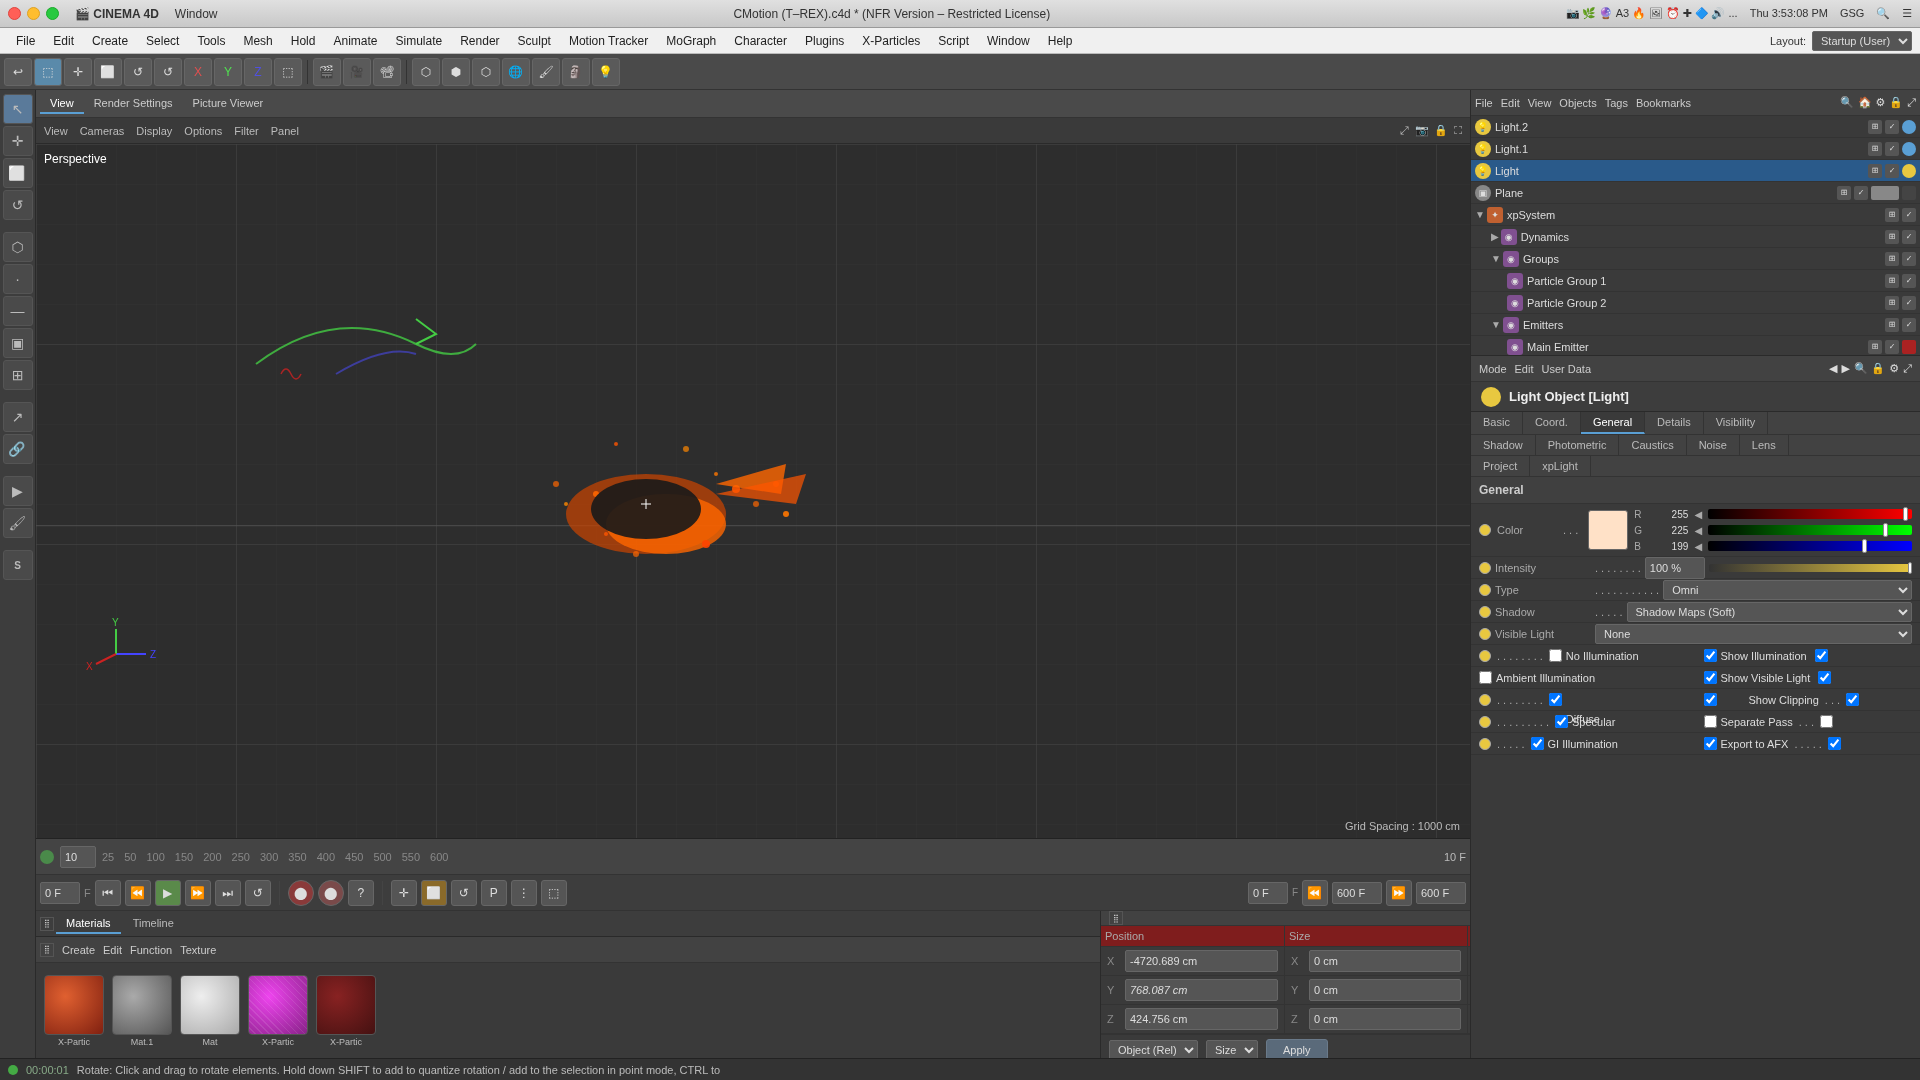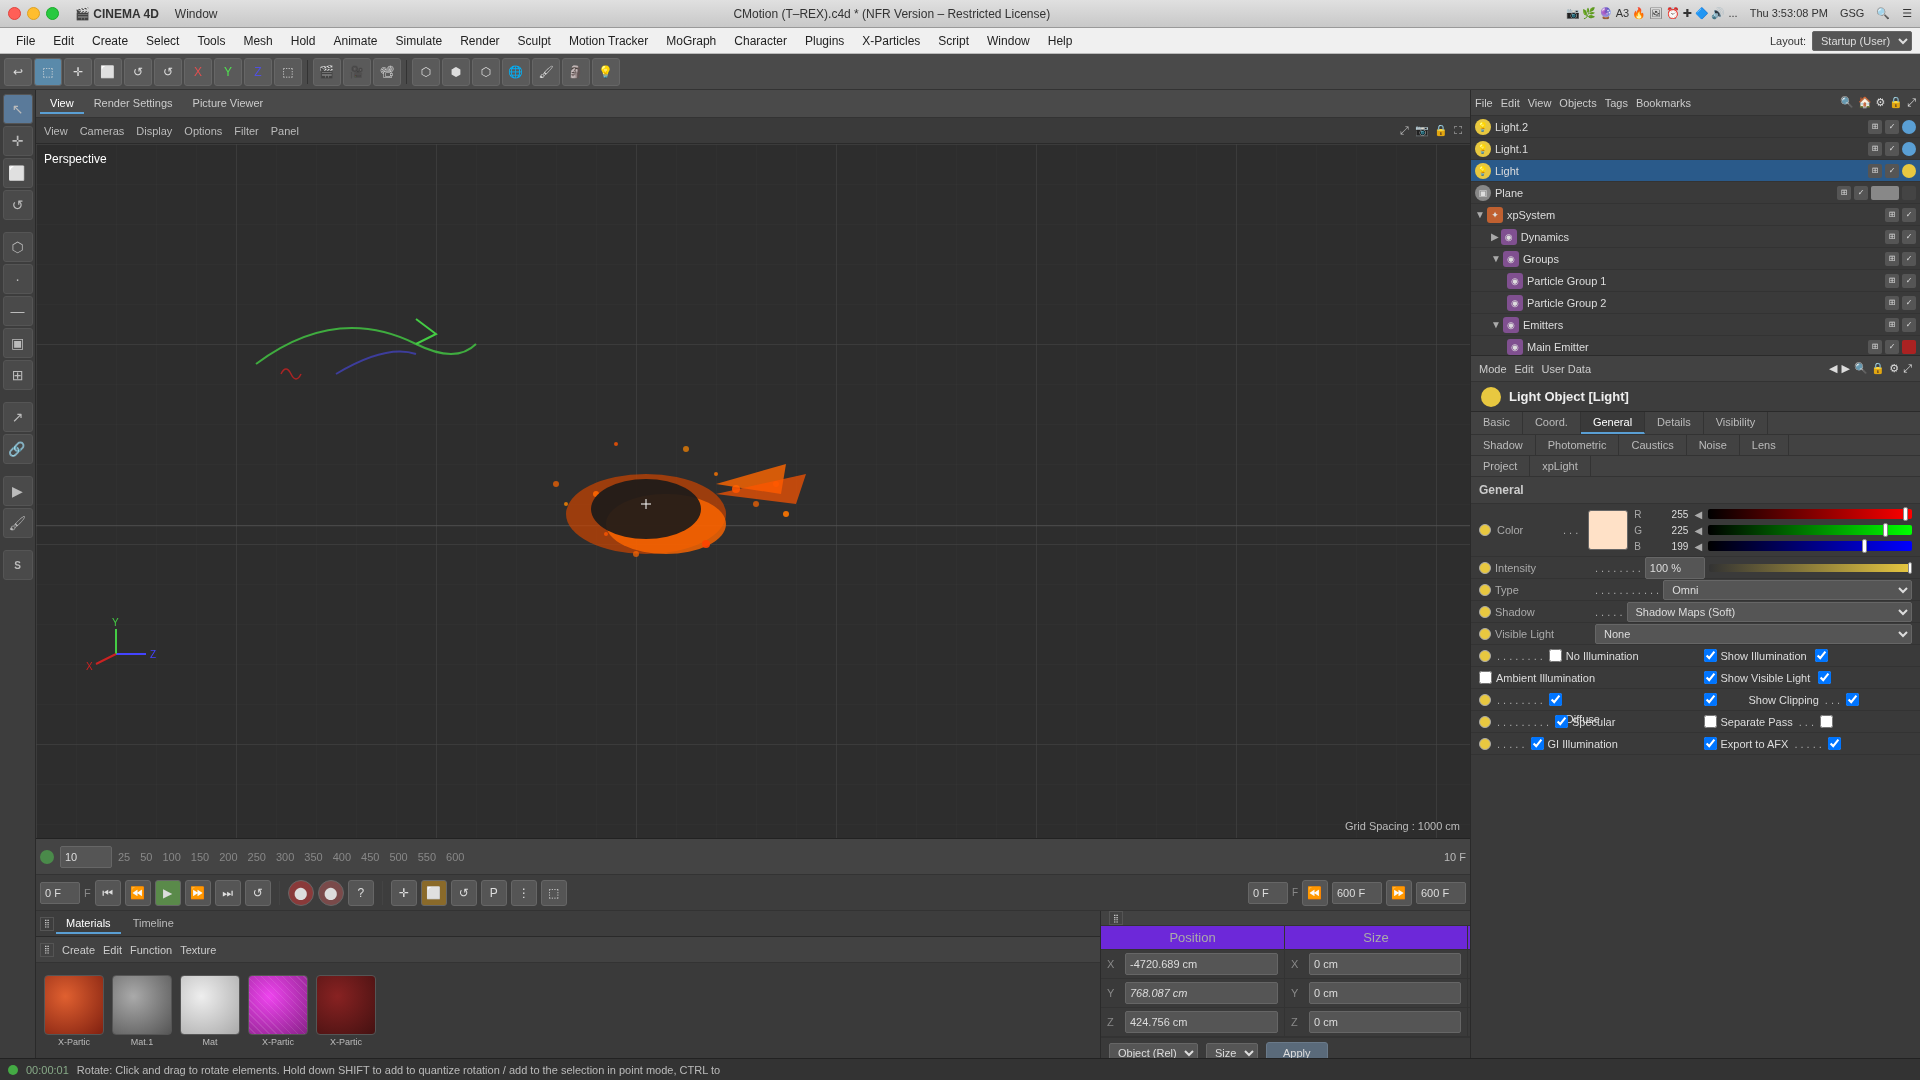--- a/index.html
+++ b/index.html
@@ -400,25 +400,24 @@
     .mat-name { font-size: 9px; color: #bbb; text-align: center; }
     .transform-header {
       height: 26px;
       background: #424242;
       display: flex;
       align-items: center;
       padding: 0 8px;
       border-bottom: 1px solid #333;
     }
     .transform-col-header {
-      text-align: center;
       padding: 4px;
-      font-size: 13px;
+      font-size: 11px;
       color: #aaa;
-      background: #6d28d9;
+      background: #7f1d1d;
       border-bottom: 1px solid #333;
       border-right: 1px solid #333;
     }
     .transform-cell {
       display: flex;
       align-items: center;
       padding: 3px 6px;
       border-bottom: 1px solid #333;
       border-right: 1px solid #333;
       gap: 4px;
@@ -716,21 +715,21 @@
 
         <div class="perspective-label">Perspective</div>
         <div class="vp-bottom-right">Grid Spacing : 1000 cm</div>
       </div>
     </div>
 
     <div class="bottom-panel">
 
       <div class="timeline-bar">
         <div style="background:#4a8a4a; width:14px; height:14px; border-radius:50%; margin-right:4px;"></div>
-        <input class="timeline-input" style="width: 52px;" value="10">
+        <input class="timeline-input" style="width: 36px;" value="10">
         <span style="font-size:11px;color:#888;margin:0 4px;">25</span>
         <span style="font-size:11px;color:#888;margin:0 4px;">50</span>
         <span style="font-size:11px;color:#888;margin:0 4px;">100</span>
         <span style="font-size:11px;color:#888;margin:0 4px;">150</span>
         <span style="font-size:11px;color:#888;margin:0 4px;">200</span>
         <span style="font-size:11px;color:#888;margin:0 4px;">250</span>
         <span style="font-size:11px;color:#888;margin:0 4px;">300</span>
         <span style="font-size:11px;color:#888;margin:0 4px;">350</span>
         <span style="font-size:11px;color:#888;margin:0 4px;">400</span>
         <span style="font-size:11px;color:#888;margin:0 4px;">450</span>

